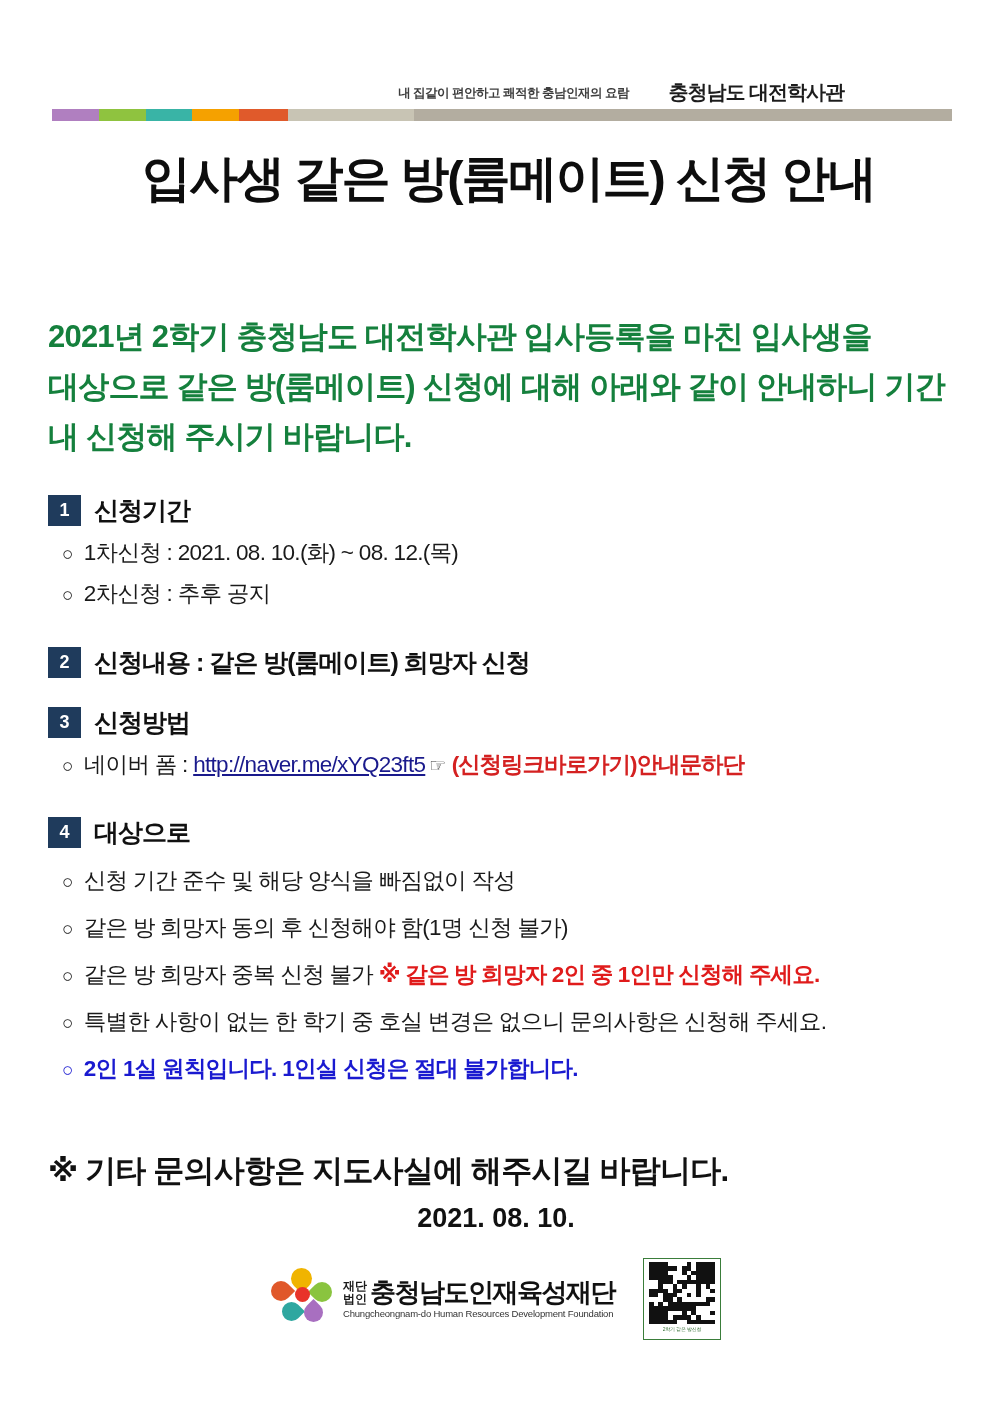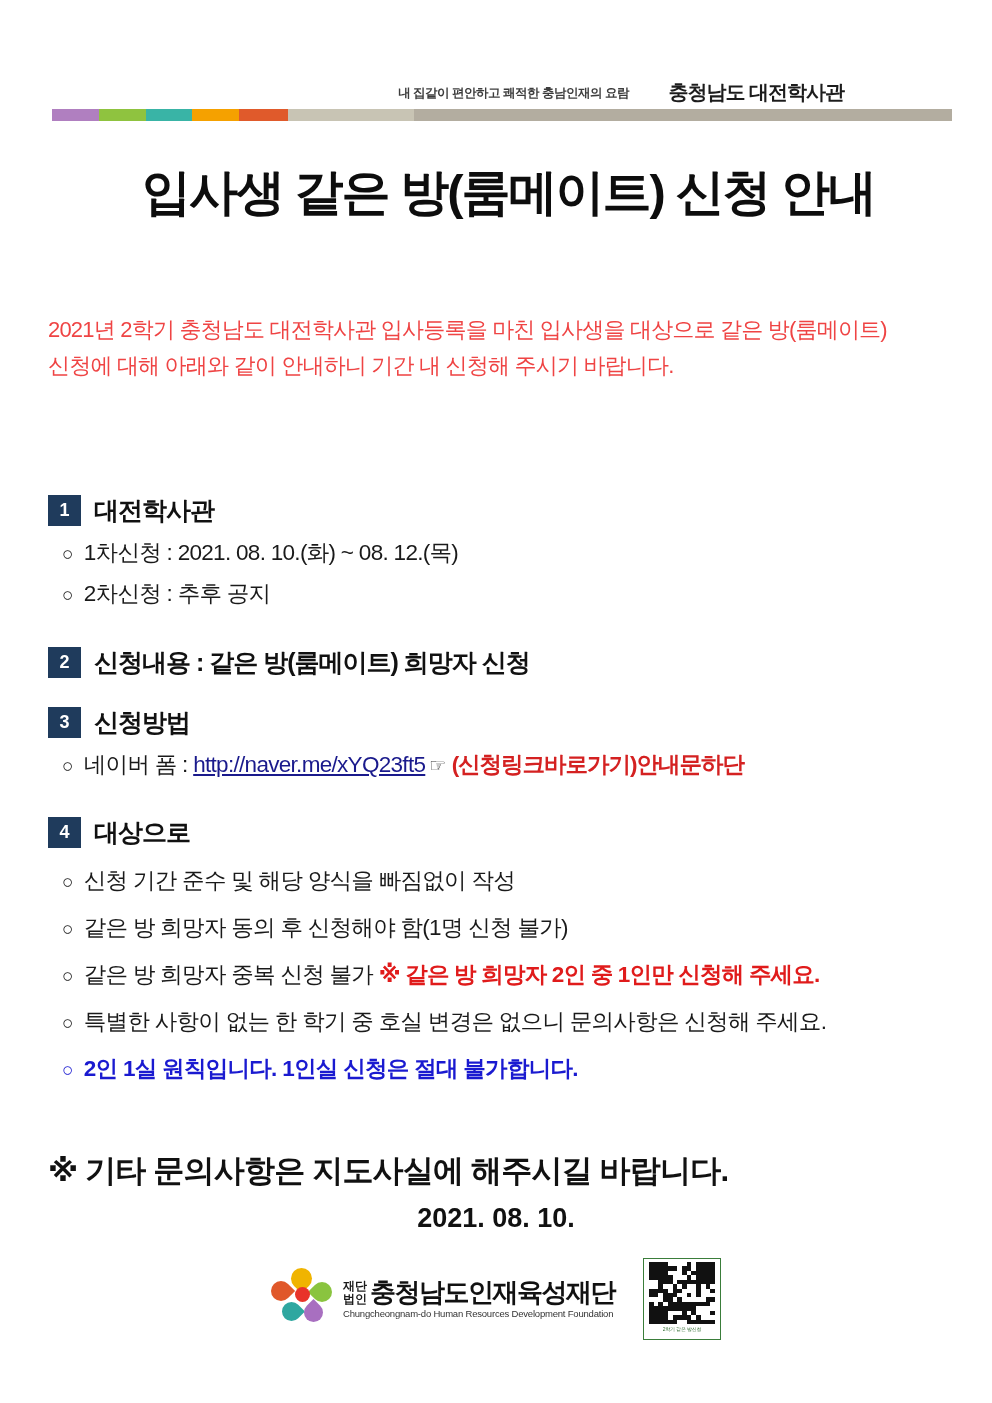--- a/index.html
+++ b/index.html
@@ -75,35 +75,36 @@
     color: #111111;
     letter-spacing: -1.5px;
     line-height: 1.15;
   }
   .title-line2 {
     font-size: 49px;
     font-weight: bold;
     color: #0d0d0d;
     letter-spacing: -2px;
     line-height: 1.18;
-    margin-top: 18px;
+    margin-top: 4px;
     padding-left: 25px;
   }
 
   
   .intro {
     position: absolute;
     top: 312px;
     left: 48px;
     width: 900px;
-    font-size: 22px;
+    font-size: 31px;
     line-height: 1.62;
     letter-spacing: -0.8px;
-    color: #ef4444;
+    color: #15803d;
     word-break: keep-all;
+    font-weight: bold;
   }
 
   
   .section {
     position: absolute;
     left: 48px;
     width: 910px;
   }
   .sec-head {
     display: flex;
@@ -303,21 +304,21 @@
 
 <div class="title-wrap">
   <div class="title-line2">입사생 같은 방(룸메이트) 신청 안내</div>
 </div>
 
 <div class="intro">2021년 2학기 충청남도 대전학사관 입사등록을 마친 입사생을 대상으로 같은 방(룸메이트) 신청에 대해 아래와 같이 안내하니 기간 내 신청해 주시기 바랍니다.</div>
 
 <div class="section sec1">
   <div class="sec-head">
     <div class="sec-num">1</div>
-    <div class="sec-title">대전학사관</div>
+    <div class="sec-title">신청기간</div>
   </div>
   <div class="bullet-row">
     <span class="bullet-mark">○</span>
     <span class="bullet-text">1차신청 : 2021. 08. 10.(화) ~ 08. 12.(목)</span>
   </div>
   <div class="bullet-row">
     <span class="bullet-mark">○</span>
     <span class="bullet-text">2차신청 : 추후 공지</span>
   </div>
 </div>

